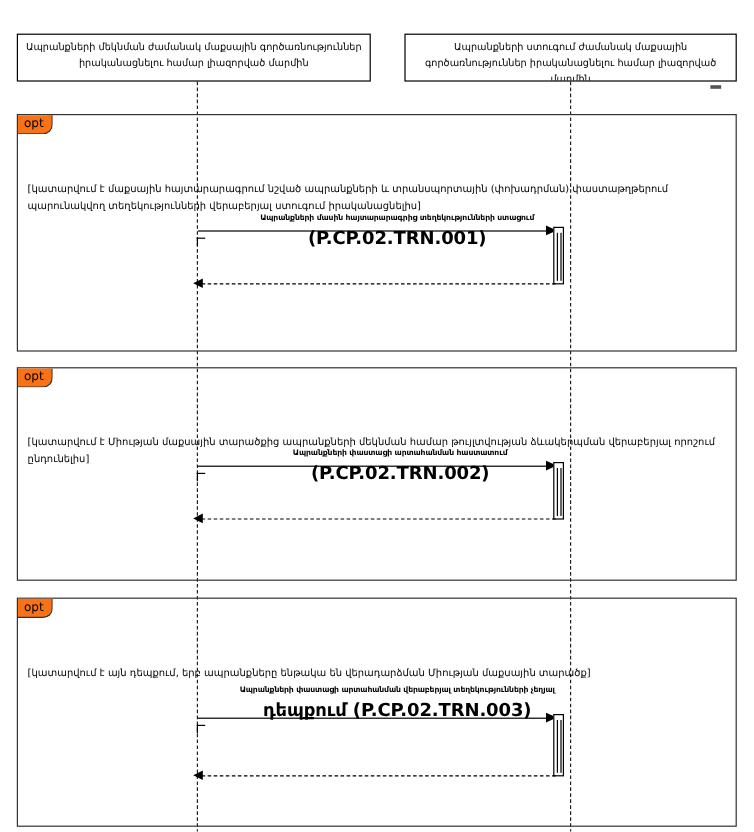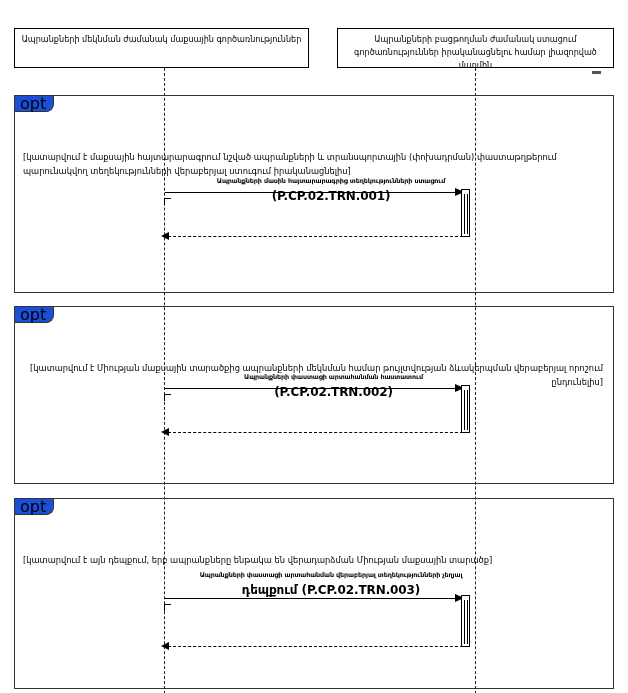--- a/index.html
+++ b/index.html
@@ -69,54 +69,54 @@
   #frag-1 { left: 14px; top: 79px;  width: 600px; height: 198px; }
   #frag-2 { left: 14px; top: 290px; width: 600px; height: 178px; }
   #frag-3 { left: 14px; top: 482px; width: 600px; height: 191px; }
 
   .frag-label {
     position: absolute;
     left: 0;
     top: 0;
     box-sizing: border-box;
     padding: 1px 7px 1px 5px;
-    font-size: 16px;
+    font-size: 10px;
     line-height: 13px;
-    background: #1d4ed8;
+    background: #f97316;
     border-right: 1px solid #333;
     border-bottom: 1px solid #333;
     border-bottom-right-radius: 8px;
   }
 
   .frag-guard {
     position: absolute;
     left: 8px;
     box-sizing: border-box;
     width: 580px;
     font-size: 8.3px;
     line-height: 1.65;
     background: transparent;
     text-align: left;
     margin-top: 37px;
   }
   #guard-1 { top: 18px; }
-  #guard-2 { top: 18px; text-align: right; }
+  #guard-2 { top: 18px; }
   #guard-3 { top: 18px; }
 
   
   .msg-label {
     position: absolute;
     text-align: center;
     font-weight: bold;
     font-size: 6.4px;
     line-height: 1.5;
     letter-spacing: -0.1px;
     white-space: normal;
   }
-  .msg-code { font-size: 12px; }
+  .msg-code { font-size: 15px; }
 
   
   .call-line {
     position: absolute;
     height: 0;
     border-top: 1px solid #000;
   }
   .call-head {
     position: absolute;
     width: 0; height: 0;
@@ -190,24 +190,25 @@
     background: #555;
   }
 </style>
 </head>
 <body>
 
 <div id="canvas">
 
   <div class="lifeline-head" id="head-departure">
     <span class="head-line">Ապրանքների մեկնման ժամանակ մաքսային գործառնություններ</span>
+    <span class="head-line">իրականացնելու համար լիազորված մարմին</span>
   </div>
 
   <div class="lifeline-head" id="head-release">
-    <span class="head-line">Ապրանքների բացթողման ժամանակ ստացում</span>
+    <span class="head-line">Ապրանքների ստուգում ժամանակ մաքսային</span>
     <span class="head-line">գործառնություններ իրականացնելու համար լիազորված</span>
     <span class="head-line clipped">մարմին</span>
   </div>
 
   <div id="stray-mark"></div>
 
   <div class="lifeline" id="lifeline-departure"></div>
   <div class="lifeline" id="lifeline-release"></div>
 
   <div class="frag" id="frag-1">

